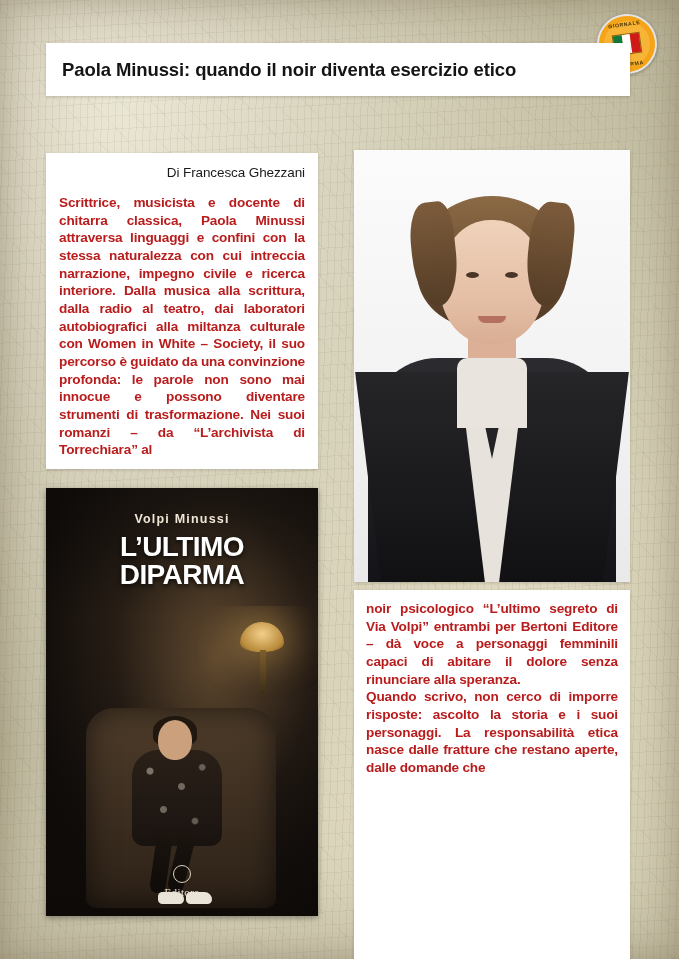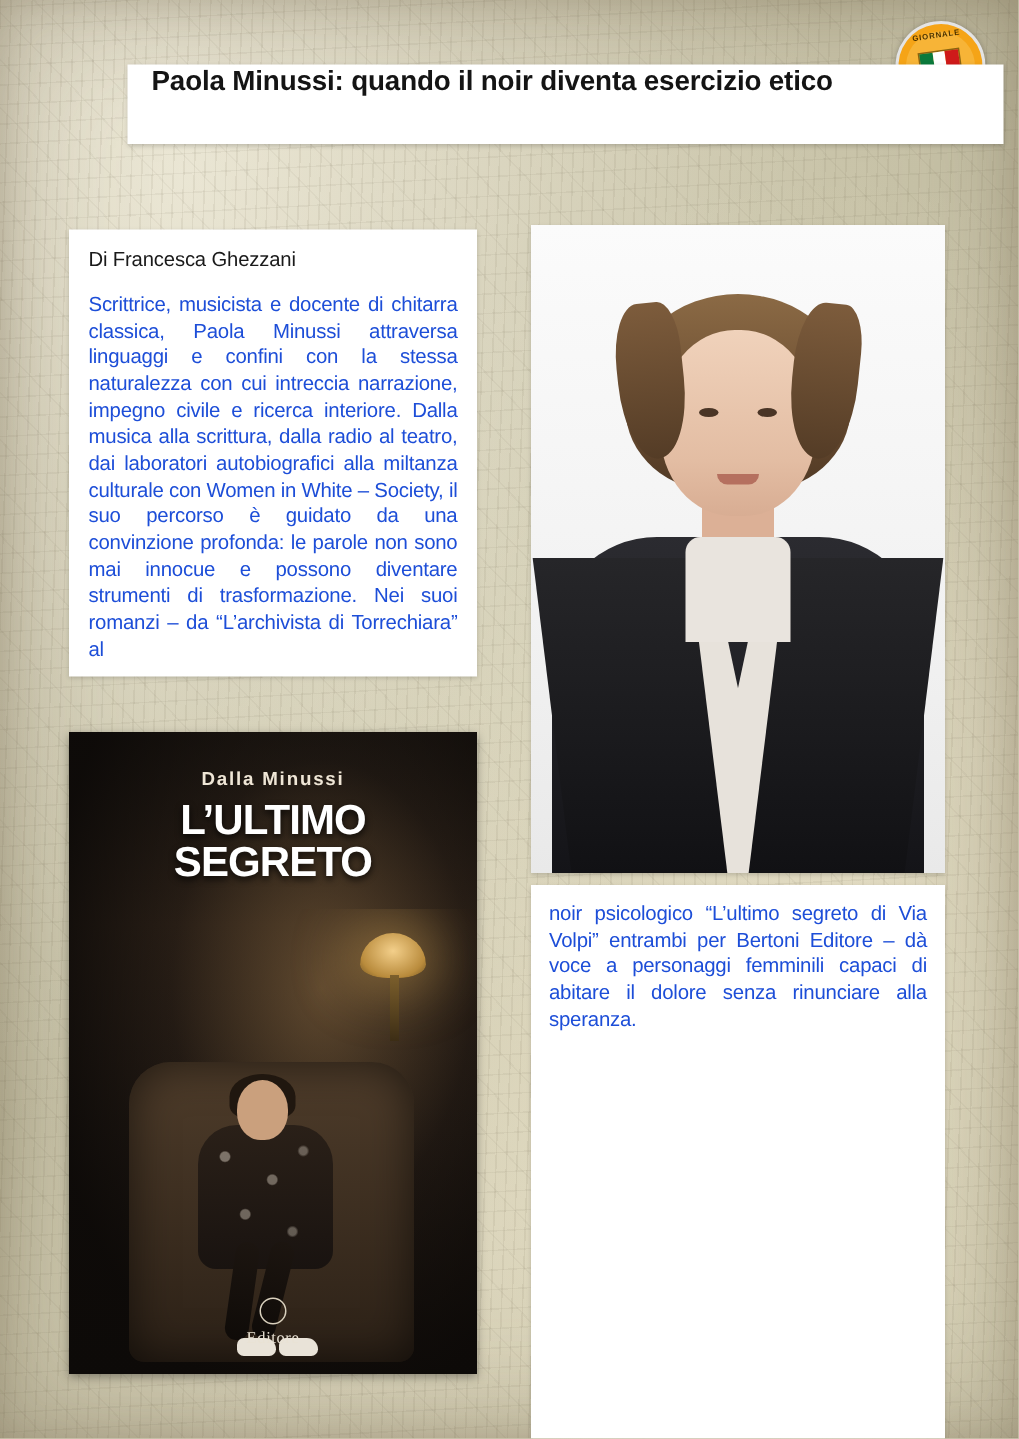--- a/index.html
+++ b/index.html
@@ -43,22 +43,22 @@
 
   
   .headline-bar {
     position: absolute;
     left: 46px;
     top: 43px;
     width: 584px;
     height: 53px;
     background: #ffffff;
     display: flex;
+    align-items: center;
     box-shadow: 0 1px 3px rgba(0,0,0,0.18);
-    margin-left: 39px;
   }
   .headline-text {
     font-size: 18.5px;
     font-weight: bold;
     color: #141414;
     padding-left: 16px;
     letter-spacing: -0.1px;
     line-height: 1.15;
     white-space: nowrap;
   }
@@ -118,31 +118,33 @@
     background: #ffffff;
     padding: 12px 13px 10px 13px;
     box-sizing: border-box;
     box-shadow: 0 1px 3px rgba(0,0,0,0.16);
   }
   .byline {
     font-size: 13.5px;
     color: #1a1a1a;
     margin: 0 0 14px 0;
     letter-spacing: -0.1px;
+    text-align: right;
   }
   .body-text {
     font-size: 13.6px;
     line-height: 1.30;
-    color: #1d4ed8;
+    color: #b91c1c;
     text-align: justify;
     margin: 0;
     letter-spacing: -0.15px;
     word-spacing: -0.2px;
     -webkit-hyphens: none;
     hyphens: none;
+    font-weight: bold;
   }
 
   
   .book-cover {
     position: absolute;
     left: 46px;
     top: 488px;
     width: 272px;
     height: 428px;
     background: #1d1713;
@@ -356,23 +358,23 @@
     <div class="headline-text">Paola Minussi: quando il noir diventa esercizio etico</div>
   </div>
 
   <div class="col-left">
     <div class="byline">Di Francesca Ghezzani</div>
     <p class="body-text">Scrittrice, musicista e docente di chitarra classica, Paola Minussi attraversa linguaggi e confini con la stessa naturalezza con cui intreccia narrazione, impegno civile e ricerca interiore. Dalla musica alla scrittura, dalla radio al teatro, dai laboratori autobiografici alla miltanza culturale con Women in White – Society, il suo percorso è guidato da una convinzione profonda: le parole non sono mai innocue e possono diventare strumenti di trasformazione. Nei suoi romanzi – da “L’archivista di Torrechiara” al</p>
   </div>
 
   <div class="book-cover">
     <div class="cv-bg"></div>
-    <div class="cv-author">Dalla Minussi</div>
+    <div class="cv-author">Volpi Minussi</div>
     <div class="cv-title">
-      <span class="l1">L’ULTIMO SEGRETO</span>
+      <span class="l1">L’ULTIMO DIPARMA</span>
     </div>
     <div class="cv-scene">
       <div class="lamp"></div>
       <div class="lamp-stem"></div>
       <div class="armchair"></div>
       <div class="person-body"></div>
       <div class="person-dress"></div>
       <div class="person-hair"></div>
       <div class="person-head"></div>
       <div class="leg-a"></div>
@@ -401,14 +403,15 @@
       <div class="hair-front-l"></div>
       <div class="hair-front-r"></div>
       <div class="eye-l"></div>
       <div class="eye-r"></div>
       <div class="mouth"></div>
     </div>
   </div>
 
   <div class="col-right-text">
     <p class="body-text">noir psicologico “L’ultimo segreto di Via Volpi” entrambi per Bertoni Editore – dà voce a personaggi femminili capaci di abitare il dolore senza rinunciare alla speranza.</p>
+    <p class="body-text">Quando scrivo, non cerco di imporre risposte: ascolto la storia e i suoi personaggi. La responsabilità etica nasce dalle fratture che restano aperte, dalle domande che</p>
   </div>
 </div>
 
 </body></html>

